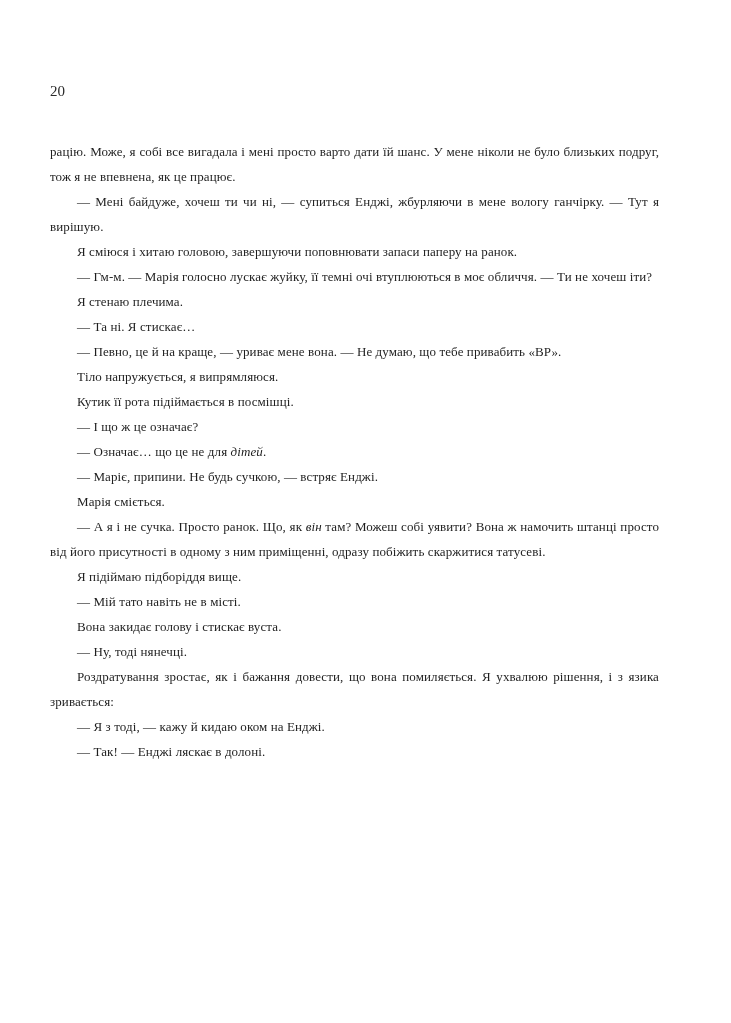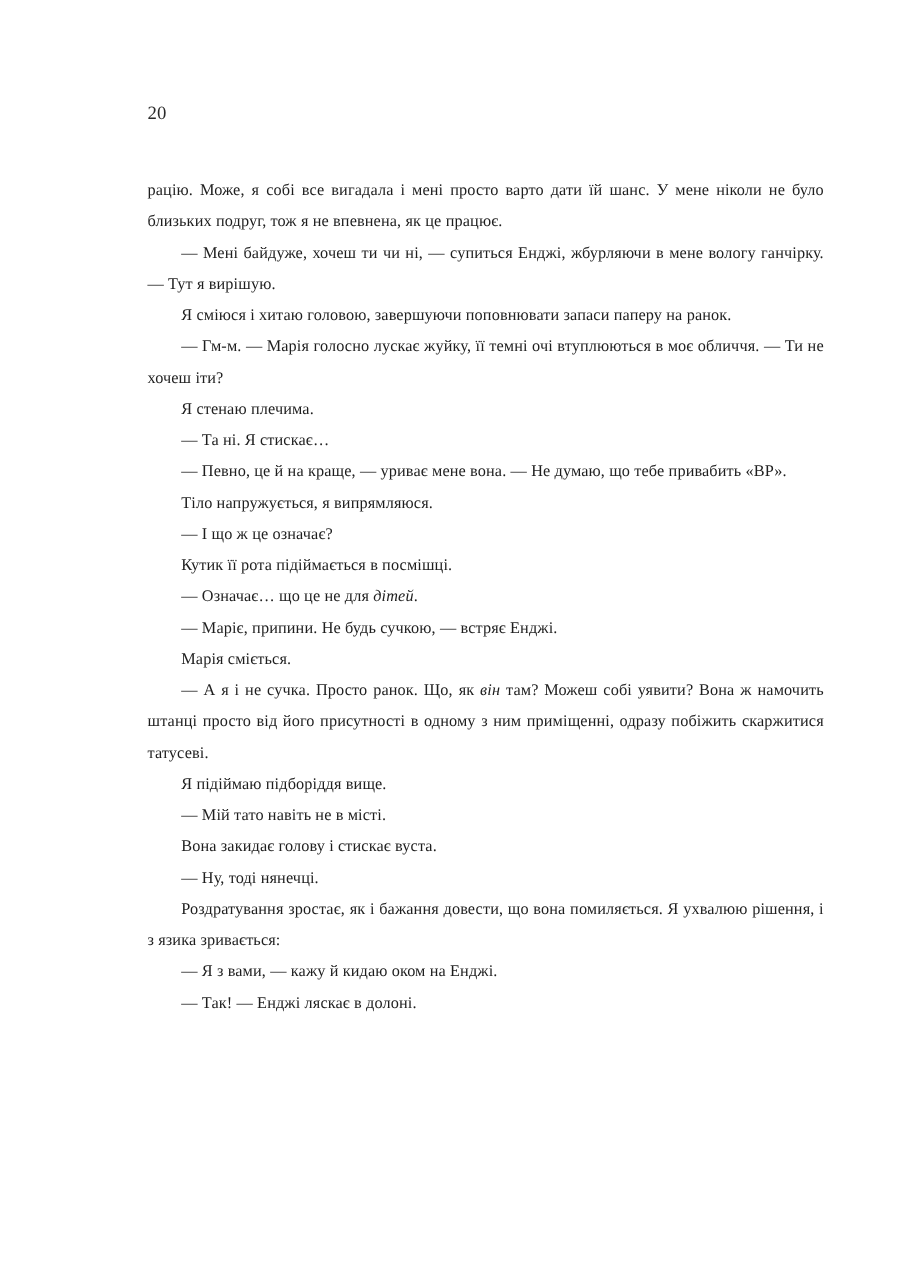--- a/index.html
+++ b/index.html
@@ -8,21 +8,21 @@
     background: #ffffff;
   }
   .page {
     position: relative;
     box-sizing: border-box;
     width: 731px;
     height: 1023px;
     background: #ffffff;
     font-family: "Liberation Serif", "DejaVu Serif", serif;
     color: #1e1e1e;
-    padding: 84px 72px 40px 118px;
+    padding: 84px 72px 40px 50px;
     overflow: hidden;
   }
   .page-number {
     font-size: 15px;
     line-height: 1;
     color: #2a2a2a;
     margin-bottom: 40px;
   }
   .text-block {
     font-size: 13px;
@@ -47,27 +47,27 @@
   <div class="page-number">20</div>
   <div class="text-block" id="text-block">
       <p class="para"><span class="run">рацію. Може, я собі все вигадала і мені просто варто дати їй шанс. У мене ніколи не було близьких подруг, тож я не впевнена, як це працює.</span></p>
       <p class="para indent"><span class="run">— Мені байдуже, хочеш ти чи ні, — супиться Енджі, жбурляючи в мене вологу ганчірку. — Тут я вирішую.</span></p>
       <p class="para indent"><span class="run">Я сміюся і хитаю головою, завершуючи поповнювати запаси паперу на ранок.</span></p>
       <p class="para indent"><span class="run">— Гм-м. — Марія голосно лускає жуйку, її темні очі втуплюються в моє обличчя. — Ти не хочеш іти?</span></p>
       <p class="para indent"><span class="run">Я стенаю плечима.</span></p>
       <p class="para indent"><span class="run">— Та ні. Я стискає…</span></p>
       <p class="para indent"><span class="run">— Певно, це й на краще, — уриває мене вона. — Не думаю, що тебе привабить «ВР».</span></p>
       <p class="para indent"><span class="run">Тіло напружується, я випрямляюся.</span></p>
+      <p class="para indent"><span class="run">Кутик її рота підіймається в посмішці.</span></p>
       <p class="para indent"><span class="run">— І що ж це означає?</span></p>
-      <p class="para indent"><span class="run">Кутик її рота підіймається в посмішці.</span></p>
       <p class="para indent"><span class="run">— Означає… що це не для </span><span class="run it">дітей</span><span class="run">.</span></p>
       <p class="para indent"><span class="run">— Маріє, припини. Не будь сучкою, — встряє Енджі.</span></p>
       <p class="para indent"><span class="run">Марія сміється.</span></p>
       <p class="para indent"><span class="run">— А я і не сучка. Просто ранок. Що, як </span><span class="run it">він</span><span class="run"> там? Можеш собі уявити? Вона ж намочить штанці просто від його присутності в одному з ним приміщенні, одразу побіжить скаржитися татусеві.</span></p>
       <p class="para indent"><span class="run">Я підіймаю підборіддя вище.</span></p>
       <p class="para indent"><span class="run">— Мій тато навіть не в місті.</span></p>
       <p class="para indent"><span class="run">Вона закидає голову і стискає вуста.</span></p>
       <p class="para indent"><span class="run">— Ну, тоді нянечці.</span></p>
       <p class="para indent"><span class="run">Роздратування зростає, як і бажання довести, що вона помиляється. Я ухвалюю рішення, і з язика зривається:</span></p>
-      <p class="para indent"><span class="run">— Я з вами, — кажу й кидаю оком на Енджі.</span></p>
+      <p class="para indent"><span class="run">— Я з тоді, — кажу й кидаю оком на Енджі.</span></p>
       <p class="para indent"><span class="run">— Так! — Енджі ляскає в долоні.</span></p>
     </div>
 </div>
 
 </body></html>

